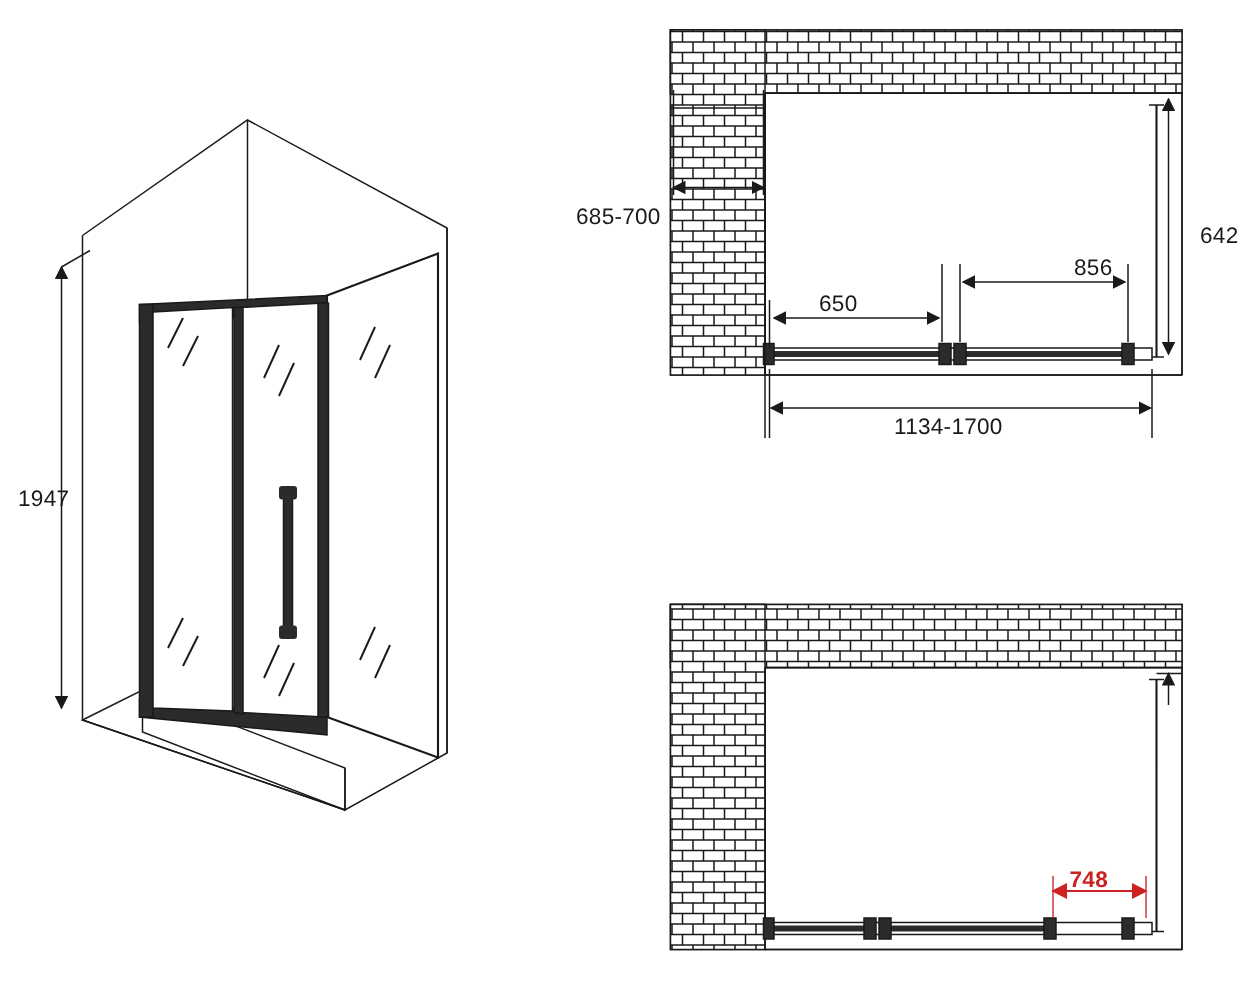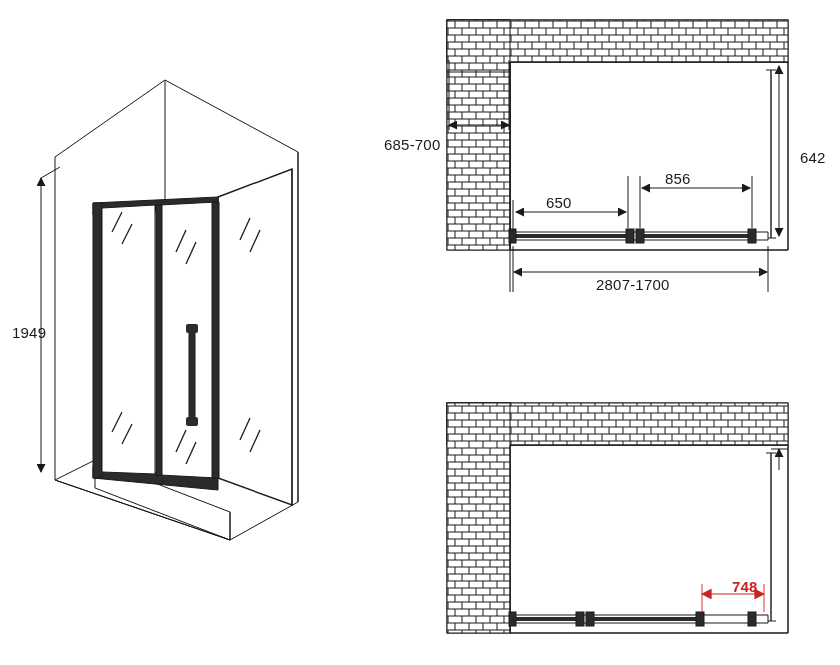--- a/index.html
+++ b/index.html
@@ -175,23 +175,23 @@
         <path d="M702 594 L764 594" stroke="#cc2222" stroke-width="1.2" fill="none" marker-start="url(#arrEr)" marker-end="url(#arrSr)"></path>
         <path d="M702 584 L702 612" stroke="#cc2222" stroke-width="0.9"></path>
         <path d="M764 584 L764 612" stroke="#cc2222" stroke-width="0.9"></path>
       </g>
 
       <path class="ln thin" d="M779 449 L779 470" marker-start="url(#arrE)"></path>
       <path class="ln thin" d="M771 449 L788 449"></path>
     </g>
   </svg>
 
-  <div class="lbl" style="left:12px;top:324px;">1949</div>
+  <div class="lbl" style="left:12px;top:324px;">1947</div>
 
   <div class="lbl" style="left:384px;top:136px;">685-700</div>
   <div class="lbl" style="left:800px;top:137px;margin-top:12px;">642</div>
   <div class="lbl" style="left:546px;top:194px;">650</div>
-  <div class="lbl" style="left:665px;top:170px;">856</div>
-  <div class="lbl" style="left:596px;top:276px;">2807-1700</div>
+  <div class="lbl" style="left:716px;top:170px;">856</div>
+  <div class="lbl" style="left:596px;top:276px;">1134-1700</div>
 
-  <div class="lbl red" style="left:732px;top:578px;text-align:center;">748</div>
+  <div class="lbl red" style="left:713px;top:578px;text-align:center;">748</div>
 
 </div>
 
 </body></html>

